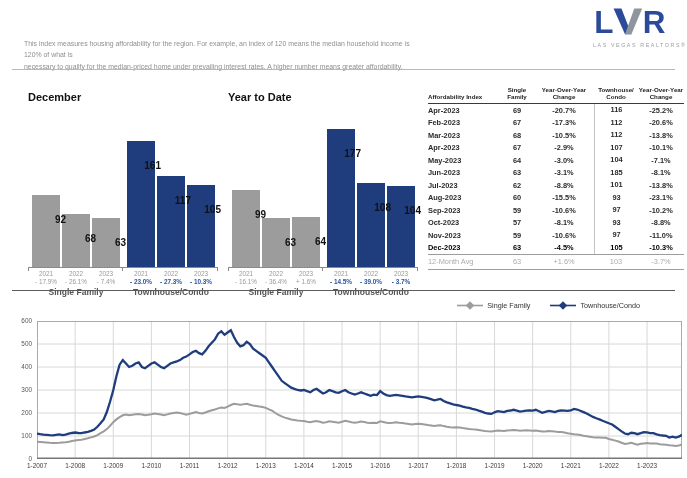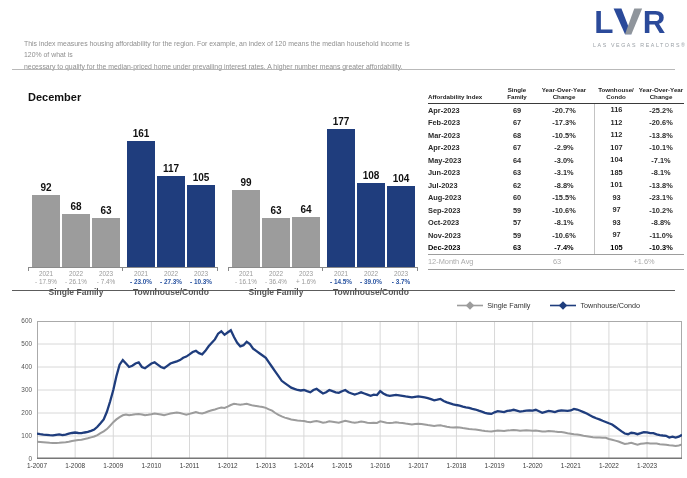--- a/index.html
+++ b/index.html
@@ -13,40 +13,40 @@
   .logo{position:absolute;right:20px;top:7px;width:74px;text-align:center;}
   .logo-sub{margin-top:1px;font-size:5.3px;letter-spacing:1.6px;color:#9aa0a6;white-space:nowrap;}
   .rule{position:absolute;left:12px;right:12px;height:0;border-top:1px solid #b9b9b9;}
   .rule1{top:69px;}
   .rule2{top:290px;border-top:1px solid #5c5c5c;}
   
   .barchart{position:absolute;top:91px;width:192px;height:200px;}
   .barchart h2{margin:0;font-size:11px;font-weight:bold;color:#111;}
   .bars{position:absolute;left:0;top:36px;width:190px;height:140px;border-bottom:1.4px solid #8a8a8a;}
   .bar{position:absolute;bottom:0;width:28px;}
-  .bar-val{position:absolute;width:40px;text-align:center;font-size:10px;font-weight:bold;color:#111;}
+  .bar-val{position:absolute;width:40px;text-align:right;font-size:10px;font-weight:bold;color:#111;margin-top:32px;}
   .tick{position:absolute;top:176px;width:1px;height:4px;background:#8a8a8a;}
   .yr,.chg{position:absolute;width:34px;text-align:center;font-size:6.4px;}
   .yr{top:179px;color:#9a9a9a;}
   .chg{top:187px;}
   .chg.gray{color:#9a9a9a;}
   .chg.blue{color:#2b55a2;font-weight:bold;}
   .grp{position:absolute;top:196px;width:96px;text-align:center;font-size:8.5px;font-weight:bold;color:#555;}
   
   .datatable{position:absolute;left:428px;top:84px;width:256px;font-size:7.4px;}
   .t-head{display:grid;grid-template-columns:72px 34px 60px 44px 46px;align-items:end;
           border-bottom:1px solid #3a3a3a;padding-bottom:2px;min-height:17px;}
   .t-head div{text-align:center;font-weight:bold;font-size:6.2px;line-height:1.25;color:#222;}
   .t-head div:first-child{text-align:left;}
   .t-row{display:grid;grid-template-columns:72px 34px 60px 44px 46px;height:12.5px;align-items:center;}
   .t-row div{text-align:center;font-weight:bold;color:#2b2b2b;}
   .t-row div:first-child{text-align:left;}
   .t-row div:nth-child(4){border-left:1px solid #c3c3c3;height:12.5px;line-height:12.5px;}
   .t-row.last div{color:#000;}
-  .t-row.avg{border-top:1px solid #9d9d9d;border-bottom:1px solid #9d9d9d;height:13.5px;gap:40px;}
+  .t-row.avg{border-top:1px solid #9d9d9d;border-bottom:1px solid #9d9d9d;height:13.5px;}
   .t-row.avg div{color:#ababab;font-weight:normal;}
   .t-row.avg div:nth-child(4){border-left:none;}
   
   .lc-title{position:absolute;left:24px;top:297px;margin:0;font-size:10.5px;font-weight:bold;color:#111;}
   .legend{position:absolute;top:301px;right:47px;display:flex;gap:20px;align-items:center;}
   .leg-item{display:flex;align-items:center;gap:4px;font-size:7.2px;color:#333;}
   .plot{position:absolute;left:37px;top:321px;width:645px;height:138px;}
   .ylab{position:absolute;width:22px;text-align:right;font-size:6.4px;color:#555;}
   .xlab{position:absolute;top:462px;width:36px;text-align:center;font-size:6.4px;color:#3a3a3a;}
 </style>
@@ -101,20 +101,21 @@
       <div class="yr" style="left: 156px;">2023</div>
       <div class="chg blue" style="left: 156px;">- 10.3%</div>
       <div class="tick" style="left: 0px;"></div>
       <div class="tick" style="left: 94px;"></div>
       <div class="tick" style="left: 189px;"></div>
       <div class="grp" style="left: 0px;">Single Family</div>
       <div class="grp" style="left: 95px;">Townhouse/Condo</div>
     </section>
 
   <section class="barchart" style="left:228px">
+    <h2>Year to Date</h2>
     <div class="bars">
         <div class="bar" style="left: 4px; height: 77.2px; background: rgb(156, 156, 156);"></div>
         <div class="bar" style="left: 34px; height: 49.1px; background: rgb(156, 156, 156);"></div>
         <div class="bar" style="left: 64px; height: 49.9px; background: rgb(156, 156, 156);"></div>
         <div class="bar" style="left: 99px; height: 138.1px; background: rgb(31, 61, 125);"></div>
         <div class="bar" style="left: 129px; height: 84.2px; background: rgb(31, 61, 125);"></div>
         <div class="bar" style="left: 159px; height: 81.1px; background: rgb(31, 61, 125);"></div>
       </div>
   <div class="bar-val" style="left: -2px; top: 85.78px;">99</div>
       <div class="yr" style="left: 1px;">2021</div>
@@ -222,21 +223,21 @@
       <div class="t-row">
         <div>Nov-2023</div>
         <div>59</div>
         <div>-10.6%</div>
         <div>97</div>
         <div>-11.0%</div>
       </div>
       <div class="t-row last">
         <div>Dec-2023</div>
         <div>63</div>
-        <div>-7.4%</div>
+        <div>-4.5%</div>
         <div>105</div>
         <div>-10.3%</div>
       </div>
       <div class="t-row avg">
         <div>12-Month Avg</div>
         <div>63</div>
         <div>+1.6%</div>
         <div>103</div>
         <div>-3.7%</div>
       </div>

